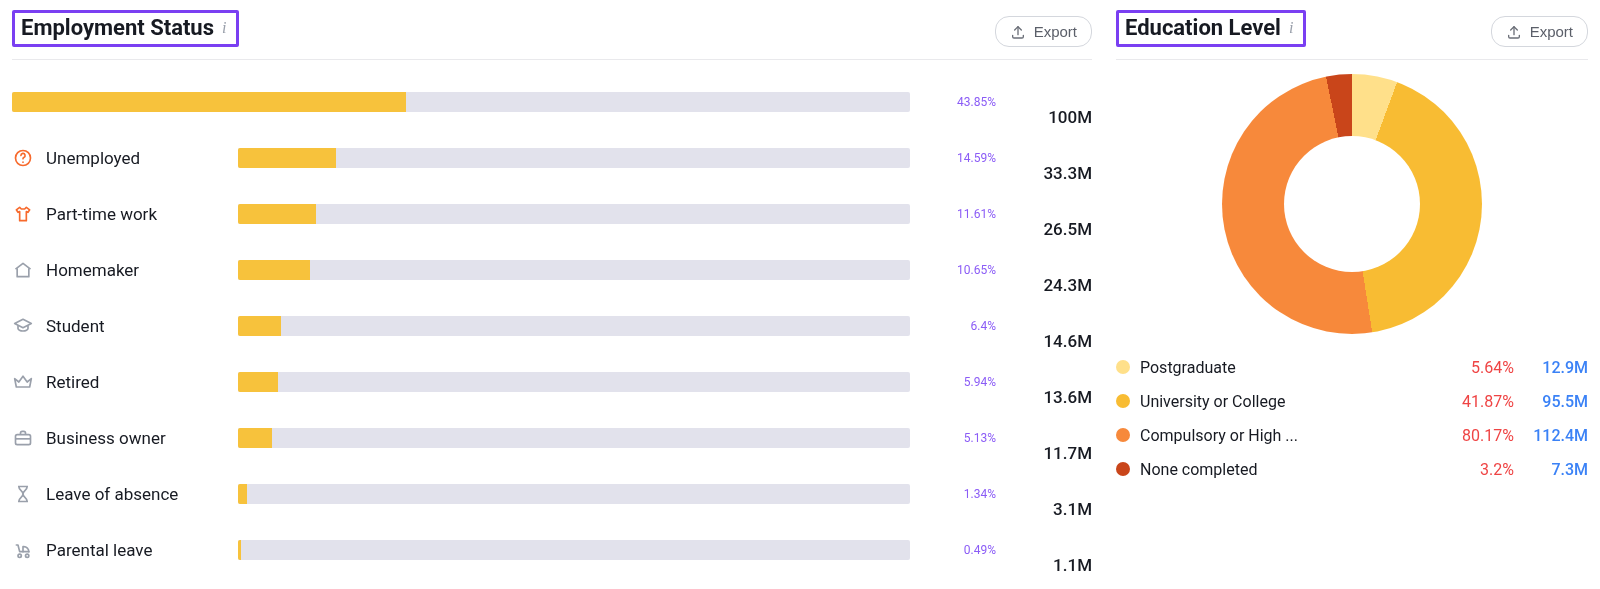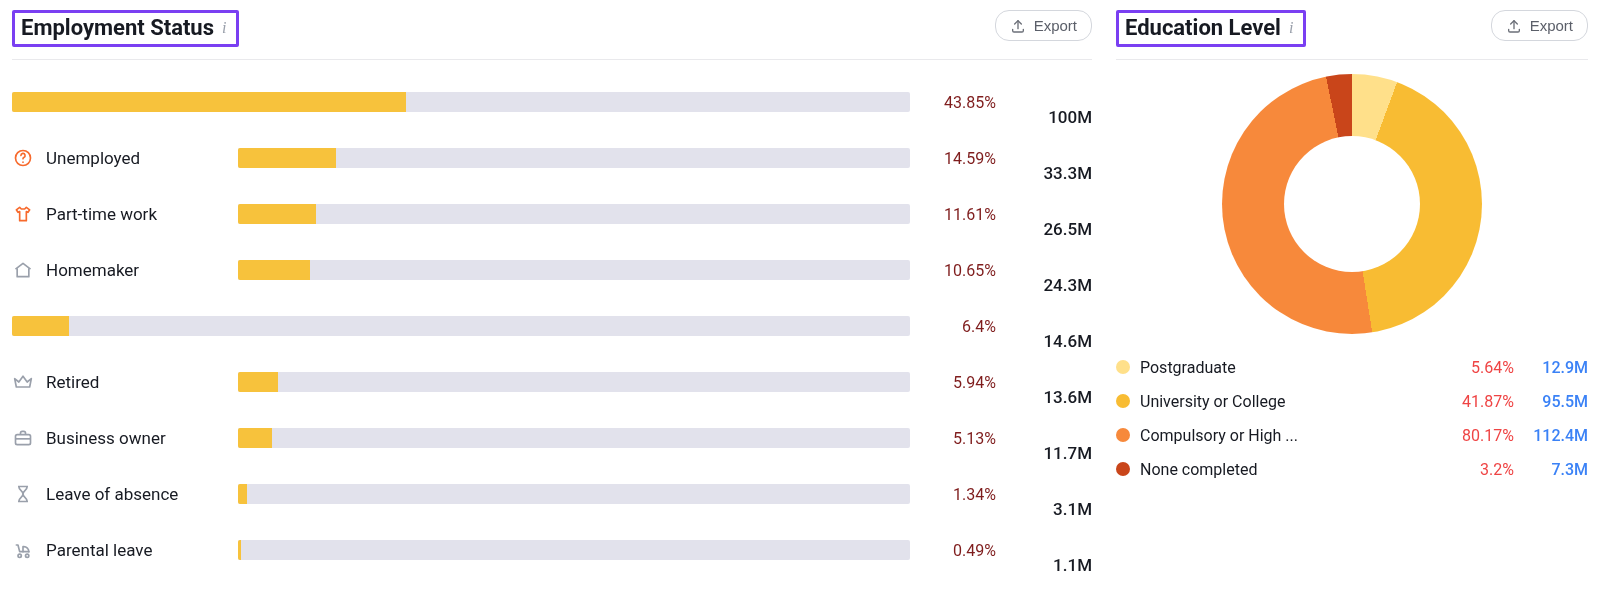--- a/index.html
+++ b/index.html
@@ -17,21 +17,21 @@
     padding: 0 12px;
   }
   .panel {
     display: flex;
     flex-direction: column;
   }
   .panel-left  { flex: 0 0 1080px; }
   .panel-right { flex: 1; }
   .panel-header {
     display: flex;
-    align-items: flex-start;
+    align-items: flex-end;
     justify-content: space-between;
     padding: 10px 0 12px 0;
     border-bottom: 1px solid #e9e9ec;
   }
   .title-wrap {
     display: inline-flex;
     align-items: center;
     gap: 6px;
     border: 3px solid #7a3ff2;
     padding: 2px 10px 4px 6px;
@@ -90,22 +90,22 @@
     border-radius: 2px;
     overflow: hidden;
   }
   .bar-fill {
     height: 100%;
     background: #f7c23c;
   }
   .bar-pct {
     width: 70px;
     text-align: right;
-    color: #7f1d1d;
-    font-size: 16px;
+    color: #8b5cf6;
+    font-size: 12px;
   }
   .bar-val {
     width: 80px;
     text-align: right;
     color: #171a22;
     font-size: 17px;
     font-weight: 500;
     margin-top: 29px;
   }
   
@@ -216,20 +216,29 @@
             </span>
             <span class="bar-label-text">Homemaker</span>
           </div>
           <div class="bar-track">
             <div class="bar-fill" style="width:10.65%"></div>
           </div>
           <span class="bar-pct">10.65%</span>
           <span class="bar-val">24.3M</span>
         </div>
         <div class="bar-row">
+          <div class="bar-label">
+            <span class="row-icon">
+              <svg width="20" height="20" viewBox="0 0 24 24" fill="none" stroke="#9aa0ab" stroke-width="2" stroke-linejoin="round">
+                <path d="M2 9l10-5 10 5-10 5L2 9z"></path>
+                <path d="M6 11v4c0 1.5 2.7 3 6 3s6-1.5 6-3v-4"></path>
+              </svg>
+            </span>
+            <span class="bar-label-text">Student</span>
+          </div>
           <div class="bar-track">
             <div class="bar-fill" style="width:6.4%"></div>
           </div>
           <span class="bar-pct">6.4%</span>
           <span class="bar-val">14.6M</span>
         </div>
         <div class="bar-row">
           <div class="bar-label">
             <span class="row-icon">
               <svg width="20" height="20" viewBox="0 0 24 24" fill="none" stroke="#9aa0ab" stroke-width="2" stroke-linejoin="round">

